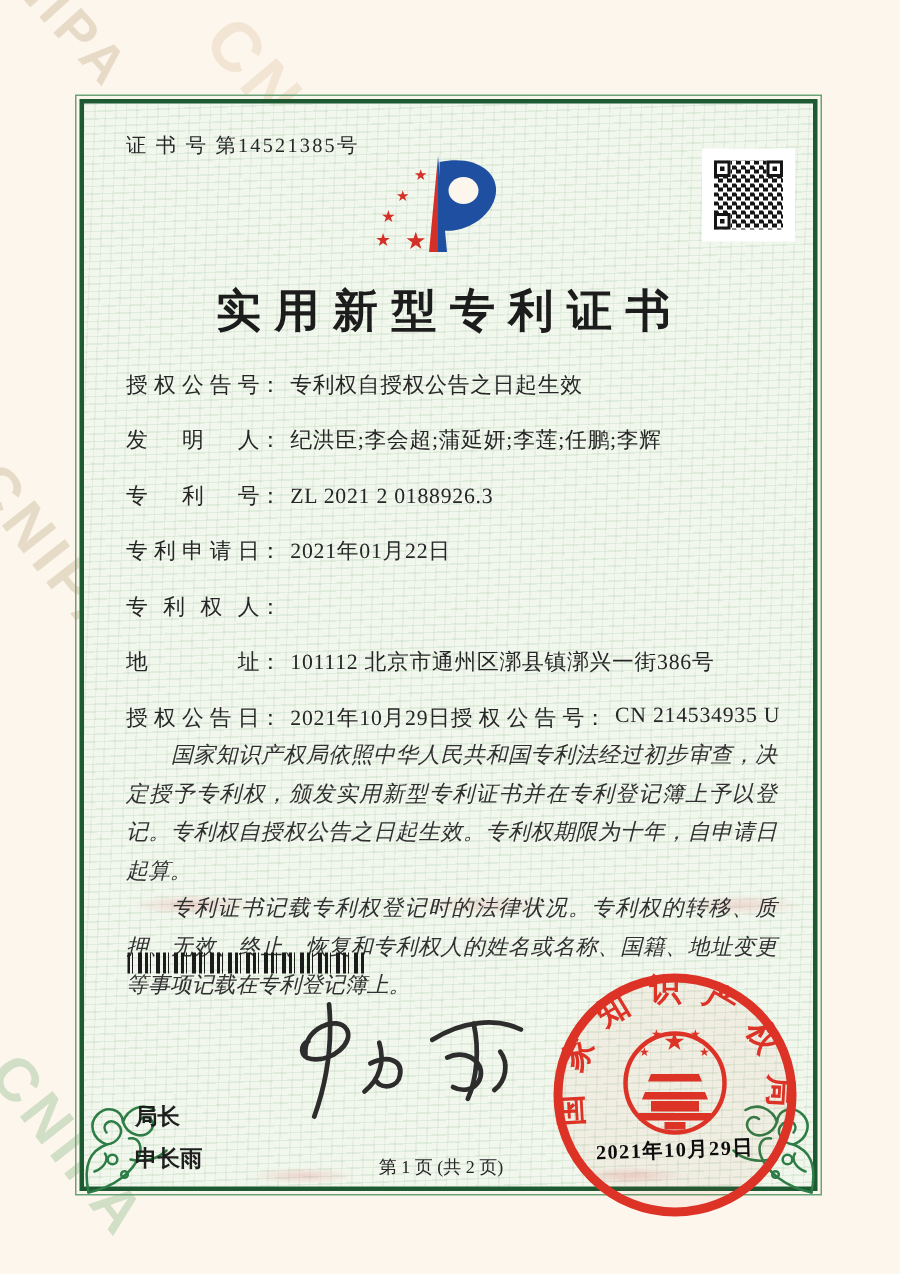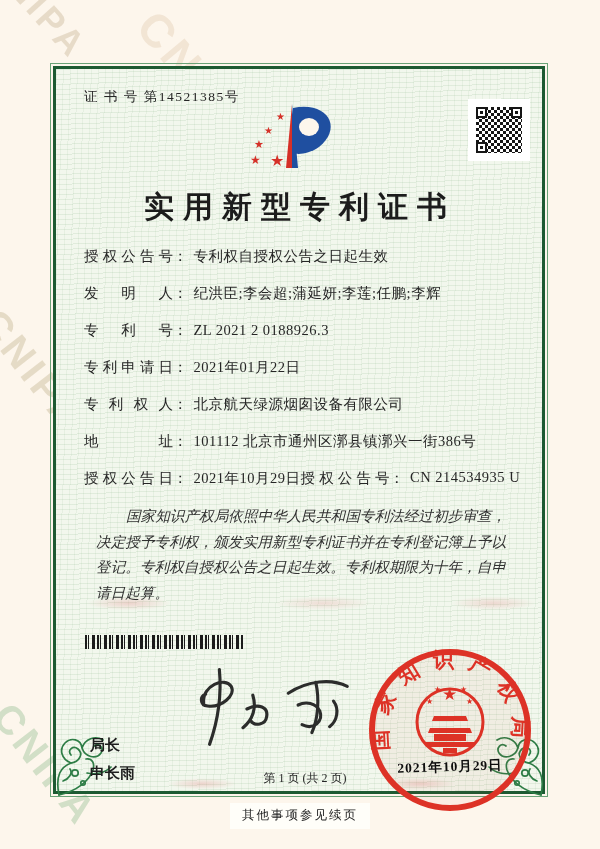--- a/index.html
+++ b/index.html
@@ -58,35 +58,35 @@
   .fields{position:absolute; left:84px; top:247px; width:436px; font-size:14.5px;}
   .frow{display:flex; height:22px; margin-bottom:15px; white-space:nowrap; align-items:baseline;}
   .flabel{display:inline-block; width:89px; text-align:justify; text-align-last:justify;}
   .fcolon{display:inline-block; margin-right:6px;}
   .fvalue{letter-spacing:.5px;}
   .grp{display:flex; align-items:flex-start;}
   .grp1{width:223px;}
   
   .paras{position:absolute; left:84px; top:492px; width:434px; font-size:14.6px;
       line-height:25.5px; text-align:justify; font-style:italic; color:#303030;}
-  .paras p{margin:12px; text-indent:2.05em;}
+  .paras p{margin:0; text-indent:2.05em;}
   
   .barcode{position:absolute; left:85px; top:635px; width:158px; height:14px;
       background:repeating-linear-gradient(90deg,
         #1b1b1b 0 2px, transparent 2px 3px,
         #1b1b1b 3px 4px, transparent 4px 7px,
         #1b1b1b 7px 10px, transparent 10px 12px);}
   .director{position:absolute; left:90px; top:690px;
       font-family:"Liberation Sans","DejaVu Sans",sans-serif;
       font-size:15px; font-weight:bold; line-height:28px; color:#1e1e1e;margin-top:41px;}
   .signature{position:absolute; left:182px; top:663px;}
   .seal{position:absolute; left:364px; top:644px;}
   .seal-date{position:absolute; left:374px; top:758px; width:152px; text-align:center;
       font-size:13.5px; font-weight:bold; color:#0d0d0d; transform:rotate(-2deg); letter-spacing:1px;}
-  .page-indicator{position:absolute; left:235px; top:770px; width:140px; text-align:center; font-size:12px;}
+  .page-indicator{position:absolute; left:224px; top:770px; width:140px; text-align:center; font-size:12px;}
   .footer-note{position:absolute; left:50%; top:803px; transform:translateX(-50%);
       background:#fffef9; padding:4px 12px 5px; font-size:12.5px; letter-spacing:2px; color:#222;}
 </style>
 </head>
 <body>
 
 <div class="page">
 
   <span class="wm wm1">CNIPA</span>
   <span class="wm wm2">CNIPA</span>
@@ -165,21 +165,20 @@
       <span class="fvalue">ZL 2021 2 0188926.3</span>
     </div>
     <div class="frow">
       <span class="flabel">专利申请日</span>
         <span class="fcolon">：</span>
       <span class="fvalue">2021年01月22日</span>
     </div>
     <div class="frow">
       <span class="flabel">专利权人</span>
         <span class="fcolon">：</span>
-      <span class="fvalue">北京航天绿源烟囱设备有限公司</span>
     </div>
     <div class="frow">
       <span class="flabel">地址</span>
         <span class="fcolon">：</span>
       <span class="fvalue">101112 北京市通州区漷县镇漷兴一街386号</span>
     </div>
     <div class="frow">
       <span class="grp grp1">
         <span class="flabel">授权公告日</span>
           <span class="fcolon">：</span>
@@ -188,20 +187,21 @@
       <span class="grp">
         <span class="flabel">授权公告号</span>
           <span class="fcolon">：</span>
         <span class="fvalue">CN 214534935 U</span>
       </span>
     </div>
   </div>
 
   <div class="paras">
     <p>国家知识产权局依照中华人民共和国专利法经过初步审查，决定授予专利权，颁发实用新型专利证书并在专利登记簿上予以登记。专利权自授权公告之日起生效。专利权期限为十年，自申请日起算。</p>
+    <p>专利证书记载专利权登记时的法律状况。专利权的转移、质押、无效、终止、恢复和专利权人的姓名或名称、国籍、地址变更等事项记载在专利登记簿上。</p>
   </div>
 
   <div class="barcode"></div>
 
   <div class="director">
     <div>局长</div>
     <div>申长雨</div>
   </div>
 
   <svg class="signature" width="182" height="88" viewBox="0 0 185 88">
@@ -236,15 +236,14 @@
       <polygon points="66,84 106,84 108,89 64,89"></polygon>
       <rect x="70" y="90" width="32" height="7"></rect>
       <rect x="62" y="98" width="48" height="5"></rect>
       <rect x="79" y="104" width="14" height="5"></rect>
     </g>
   </svg>
   <div class="seal-date">2021年10月29日</div>
 
   <div class="page-indicator">第 1 页 (共 2 页)</div>
 
-  <div class="footer-note">其他事项参见续页</div>
 
 </div>
 
 </body></html>

